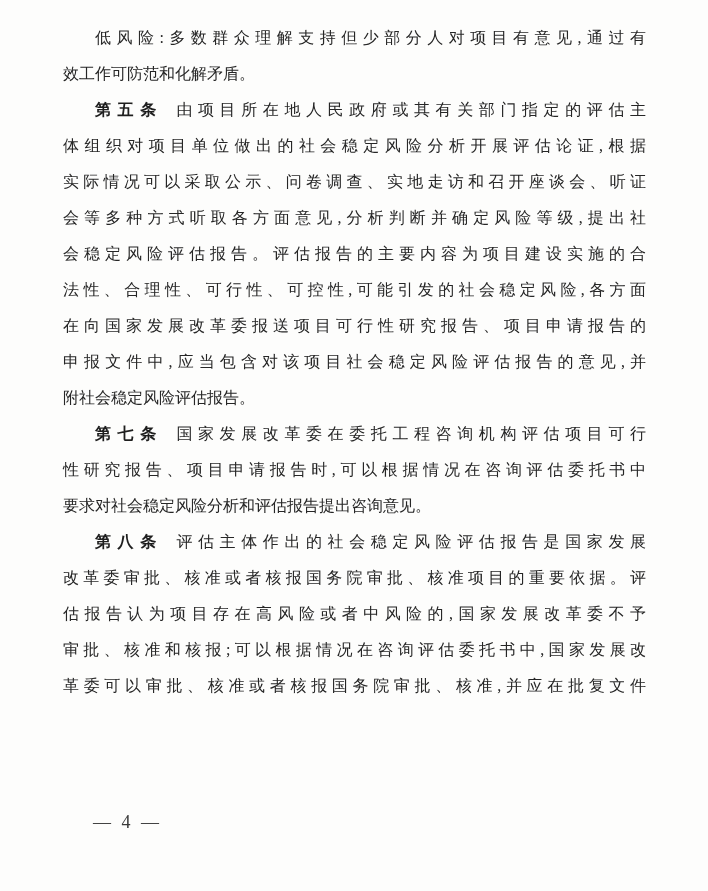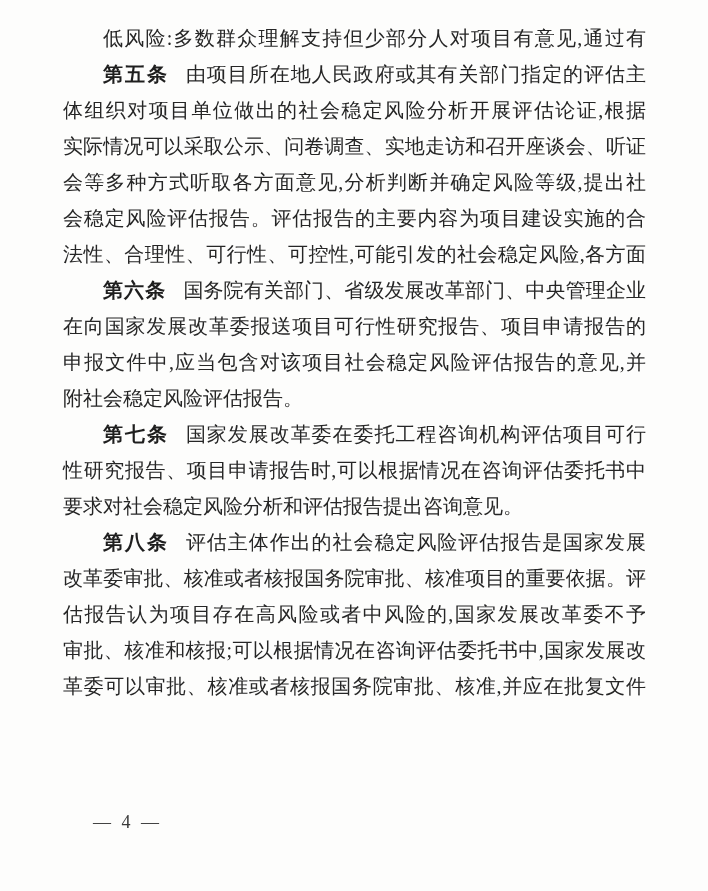--- a/index.html
+++ b/index.html
@@ -14,21 +14,21 @@
     margin: 0 auto;
     background: #fdfdfc;
     overflow: hidden;
     font-family: "Liberation Serif", serif;
   }
   .textblock {
     position: absolute;
     left: 63px;
     top: 20px;
     width: 583px;
-    font-size: 20px;
+    font-size: 16px;
     line-height: 36px;
     color: #262626;
     -webkit-font-smoothing: antialiased;
   }
   .paragraph {
     margin: 0;
     padding: 0;
   }
   .line {
     text-align: justify;
@@ -59,31 +59,31 @@
     color: #3a3a3a;
   }
 </style>
 </head>
 <body>
 
 <div class="page" style="background: rgb(253, 253, 252);">
   <div class="textblock" style="color: rgb(38, 38, 38);">
       <div class="paragraph">
         <div class="line first">低风险:多数群众理解支持但少部分人对项目有意见,通过有</div>
+        <div class="line par-end">效工作可防范和化解矛盾。</div>
       </div>
       <div class="paragraph">
         <div class="line first"><span class="article-label">第五条</span><span>由项目所在地人民政府或其有关部门指定的评估主</span></div>
         <div class="line">体组织对项目单位做出的社会稳定风险分析开展评估论证,根据</div>
         <div class="line">实际情况可以采取公示、问卷调查、实地走访和召开座谈会、听证</div>
         <div class="line">会等多种方式听取各方面意见,分析判断并确定风险等级,提出社</div>
         <div class="line">会稳定风险评估报告。评估报告的主要内容为项目建设实施的合</div>
         <div class="line">法性、合理性、可行性、可控性,可能引发的社会稳定风险,各方面</div>
       </div>
       <div class="paragraph">
-        <div class="line first"><span class="article-label">第六条</span><span>国务院有关部门、省级发展改革部门、中央管理企业</span></div>
         <div class="line">在向国家发展改革委报送项目可行性研究报告、项目申请报告的</div>
         <div class="line">申报文件中,应当包含对该项目社会稳定风险评估报告的意见,并</div>
         <div class="line par-end">附社会稳定风险评估报告。</div>
       </div>
       <div class="paragraph">
         <div class="line first"><span class="article-label">第七条</span><span>国家发展改革委在委托工程咨询机构评估项目可行</span></div>
         <div class="line">性研究报告、项目申请报告时,可以根据情况在咨询评估委托书中</div>
         <div class="line par-end">要求对社会稳定风险分析和评估报告提出咨询意见。</div>
       </div>
       <div class="paragraph">

